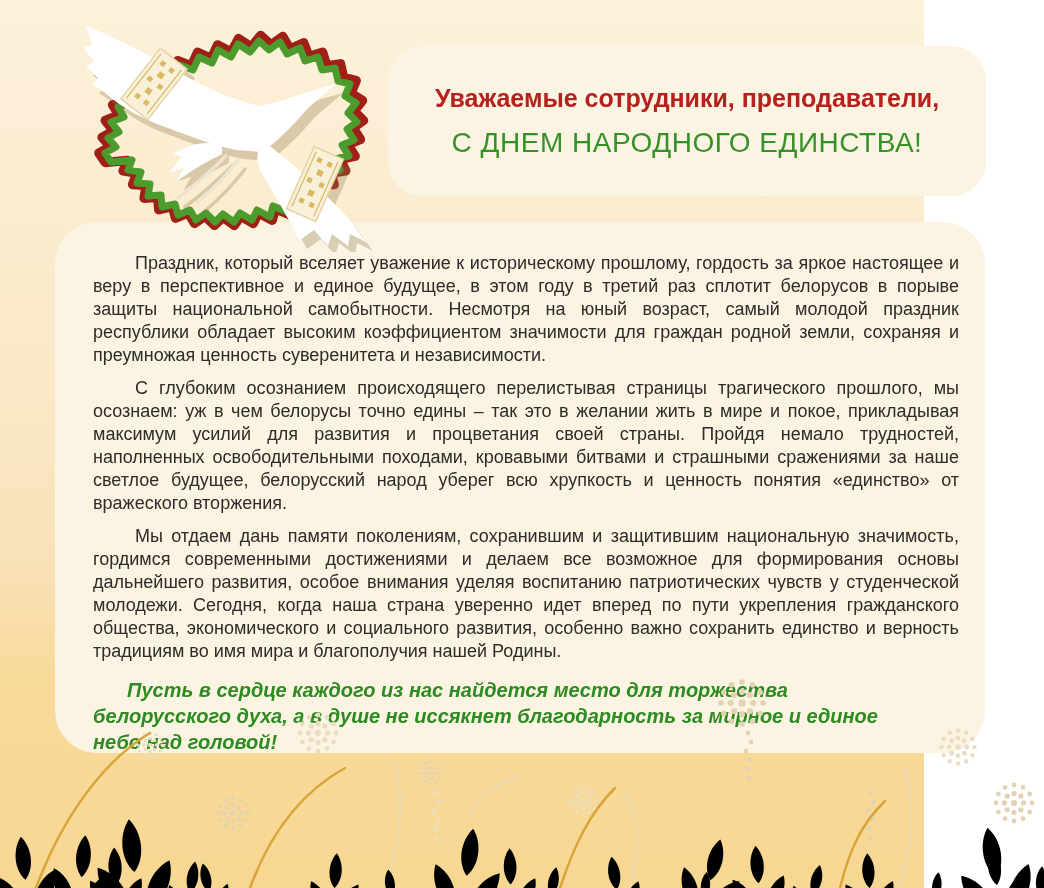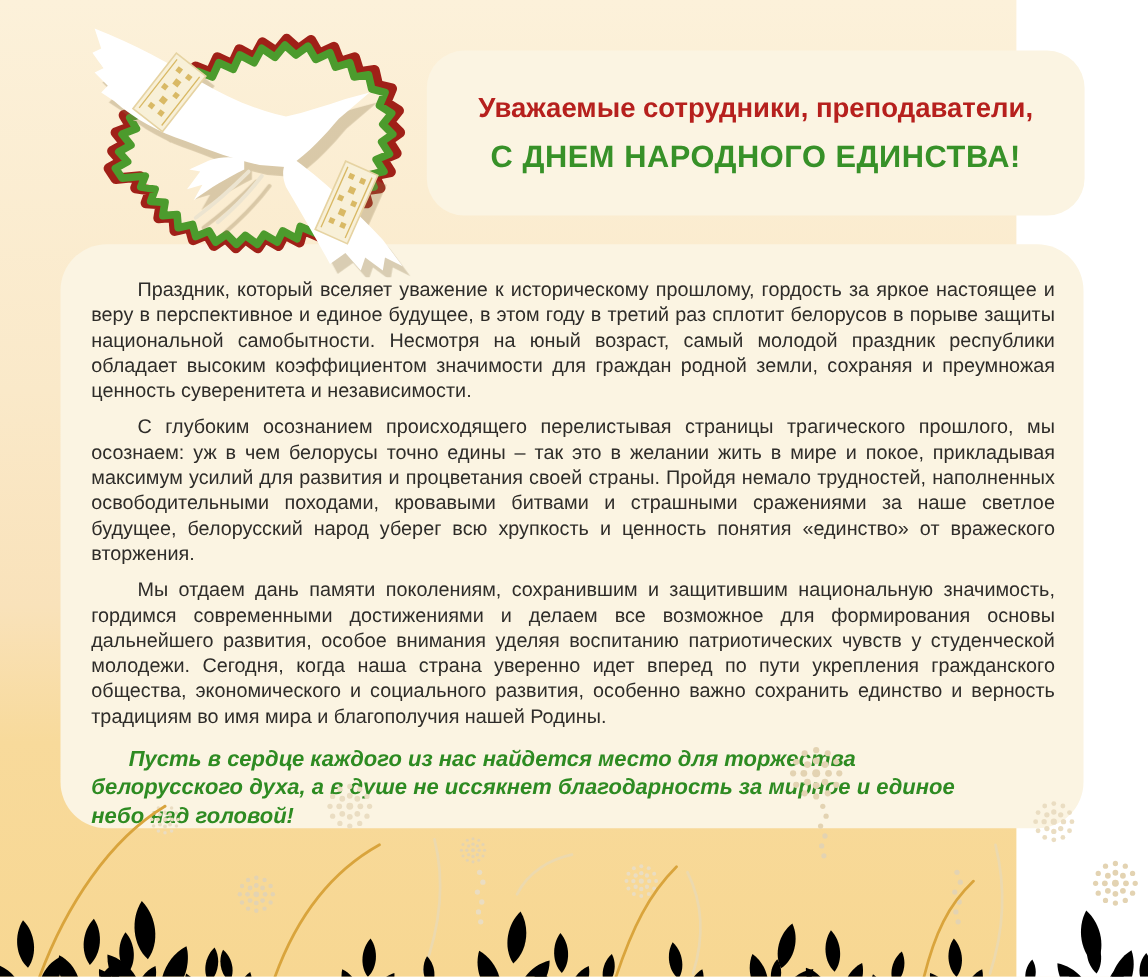--- a/index.html
+++ b/index.html
@@ -4,23 +4,23 @@
 <style>
   html,body{margin:0;padding:0;}
   body{width:1044px;height:888px;overflow:hidden;font-family:"Liberation Sans",sans-serif;}
   .stage{position:relative;width:924px;height:888px;
     background:linear-gradient(180deg,#fcf1da 0%,#fae9c9 40%,#f9e2ba 62%,#f8da9b 76%,#f7d792 100%);}
   
   .card{position:absolute;background:#fbf4e2;z-index:2;}
   .header-card{left:388px;top:46px;width:598px;height:150px;border-radius:34px;
     display:flex;flex-direction:column;justify-content:center;align-items:center;text-align:center;}
   .salutation{color:#b6201d;font-weight:bold;font-size:25px;line-height:32px;}
-  .holiday{color:#379128;font-weight:bold;font-size:28px;line-height:34px;margin-top:12px;letter-spacing:0.5px;}
+  .holiday{color:#379128;font-weight:normal;font-size:28px;line-height:34px;margin-top:12px;letter-spacing:0.5px;}
   .main-card{left:55px;top:222px;width:930px;height:531px;border-radius:42px;
-    padding:30px 26px 0 28px;box-sizing:border-box;overflow:hidden;}
+    padding:30px 26px 0 38px;box-sizing:border-box;overflow:hidden;}
   .para{margin:0 0 10px 0;font-size:18px;line-height:23px;color:#2e2c29;
     text-align:justify;text-indent:42px;}
   .wish{margin:14px 0 2px 0;font-size:20px;line-height:26px;color:#2e8b22;
     font-weight:bold;font-style:italic;text-indent:34px;padding-right:48px;}
   
   .illu{position:absolute;left:26px;top:4px;z-index:4;}
   .map-red{fill:none;stroke:#a02018;stroke-width:9;stroke-linejoin:round;}
   .map-green{fill:none;stroke:#4c9b2d;stroke-width:7;stroke-linejoin:round;}
   .stork{filter:drop-shadow(7px 9px 0 rgba(140,115,70,0.30));}
   .stork path.white{fill:#ffffff;}

